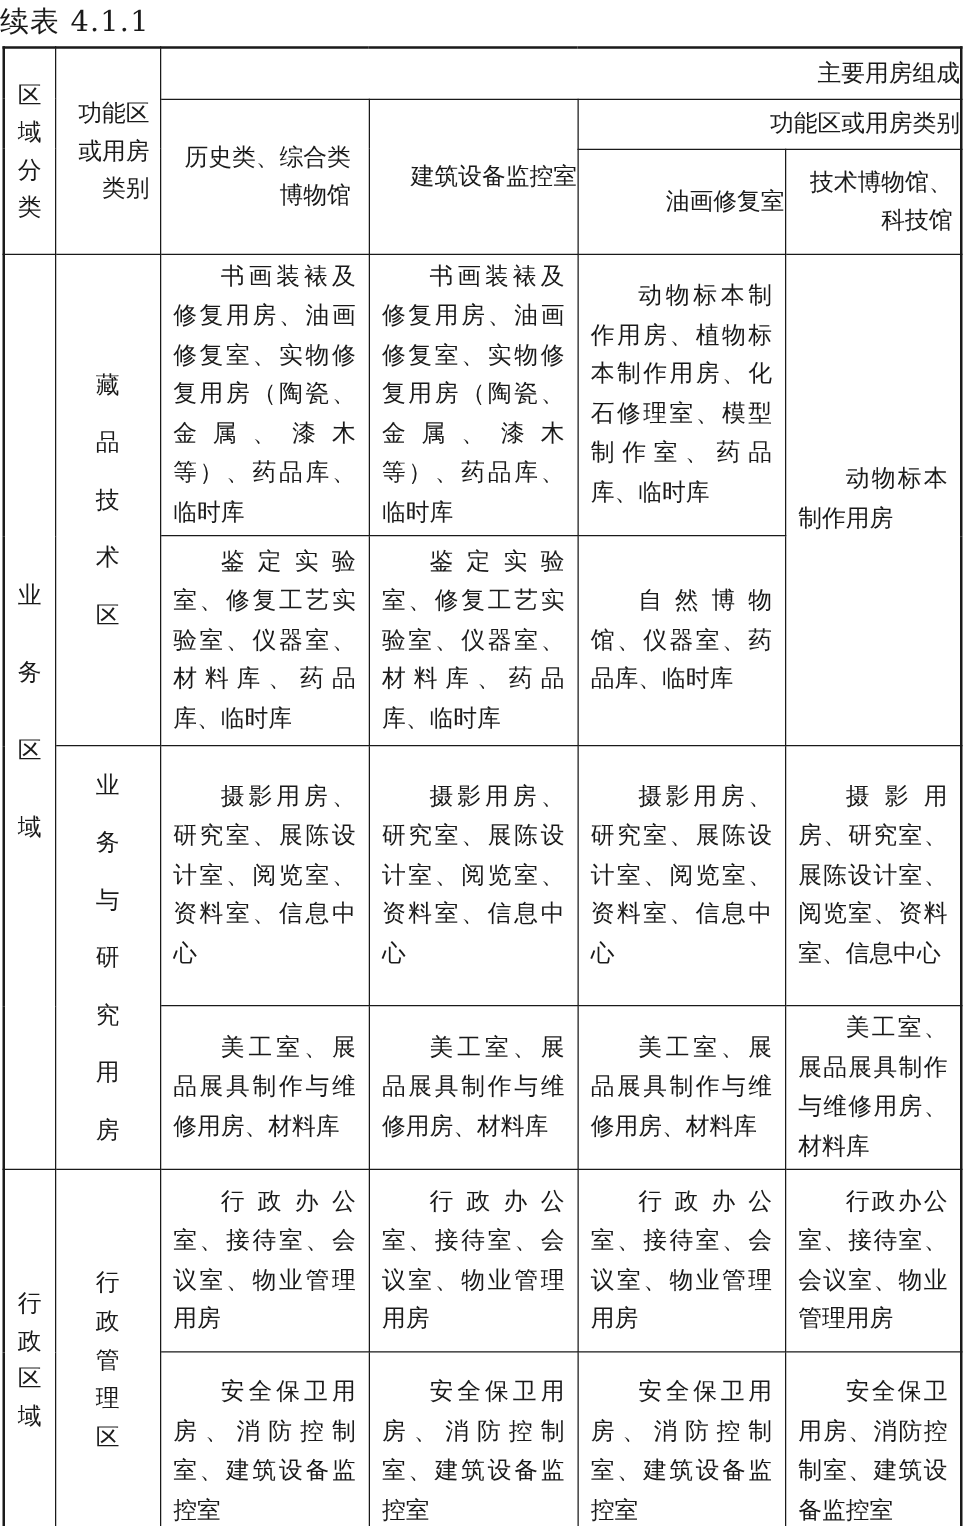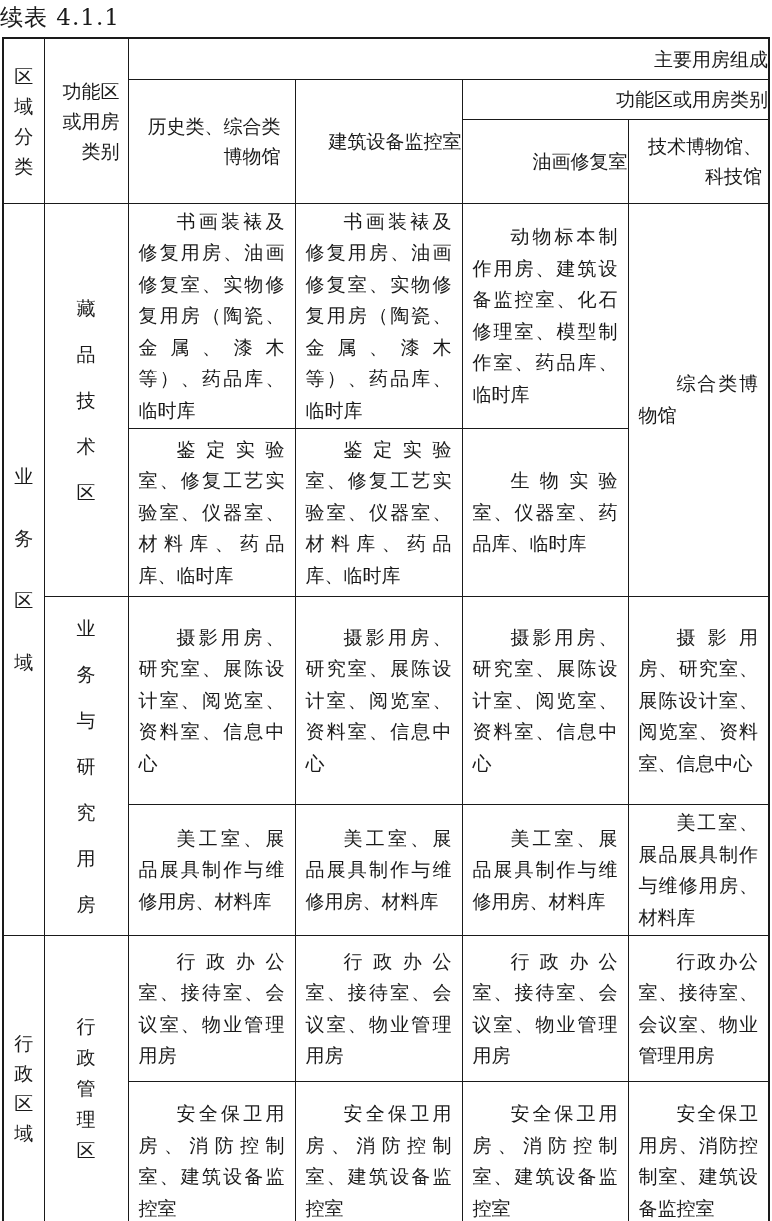--- a/index.html
+++ b/index.html
@@ -70,35 +70,35 @@
       <span>术</span>
       <span>区</span>
     </td>
     <td class="body">
           <p>书画装裱及修复用房、油画修复室、实物修复用房（陶瓷、金属、漆木等）、药品库、临时库</p>
         </td>
     <td class="body">
           <p>书画装裱及修复用房、油画修复室、实物修复用房（陶瓷、金属、漆木等）、药品库、临时库</p>
         </td>
     <td class="body">
-          <p>动物标本制作用房、建筑设备监控室、化石修理室、模型制作室、药品库、临时库</p>
+          <p>动物标本制作用房、植物标本制作用房、化石修理室、模型制作室、药品库、临时库</p>
         </td>
     <td rowspan="2" class="body">
-          <p>综合类博物馆</p>
+          <p>动物标本制作用房</p>
         </td>
   </tr>
   <tr style="height:168px">
     <td class="body">
           <p>鉴定实验室、修复工艺实验室、仪器室、材料库、药品库、临时库</p>
         </td>
     <td class="body">
           <p>鉴定实验室、修复工艺实验室、仪器室、材料库、药品库、临时库</p>
         </td>
     <td class="body">
-          <p>生物实验室、仪器室、药品库、临时库</p>
+          <p>自然博物馆、仪器室、药品库、临时库</p>
         </td>
   </tr>
 
   <tr style="height:208px">
     <td rowspan="2" class="vert" style="line-height:46px;">
       <span>业</span>
       <span>务</span>
       <span>与</span>
       <span>研</span>
       <span>究</span>

